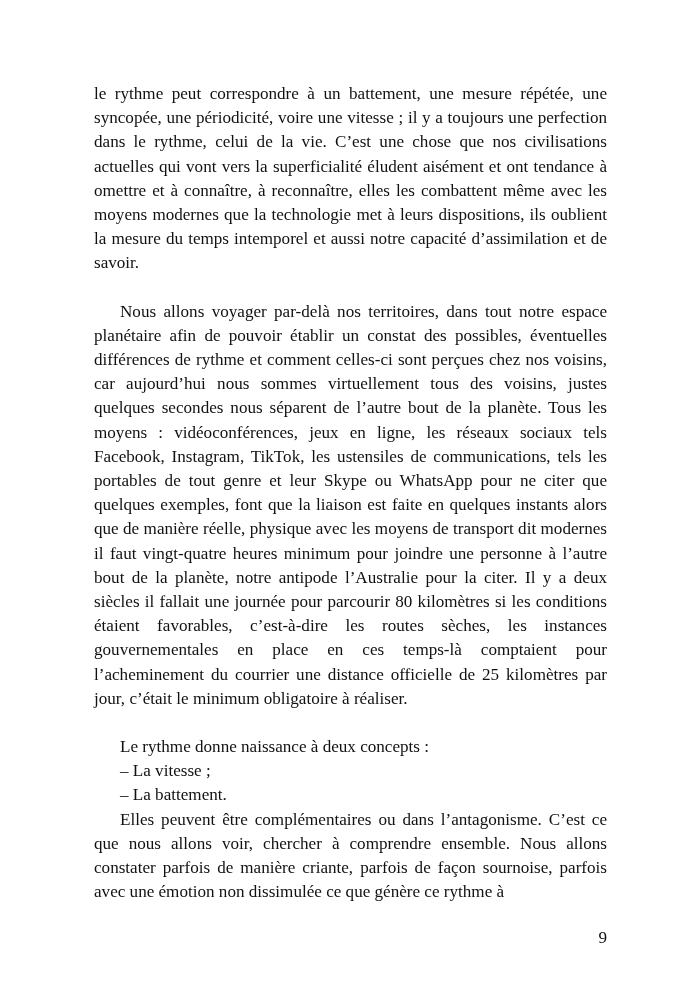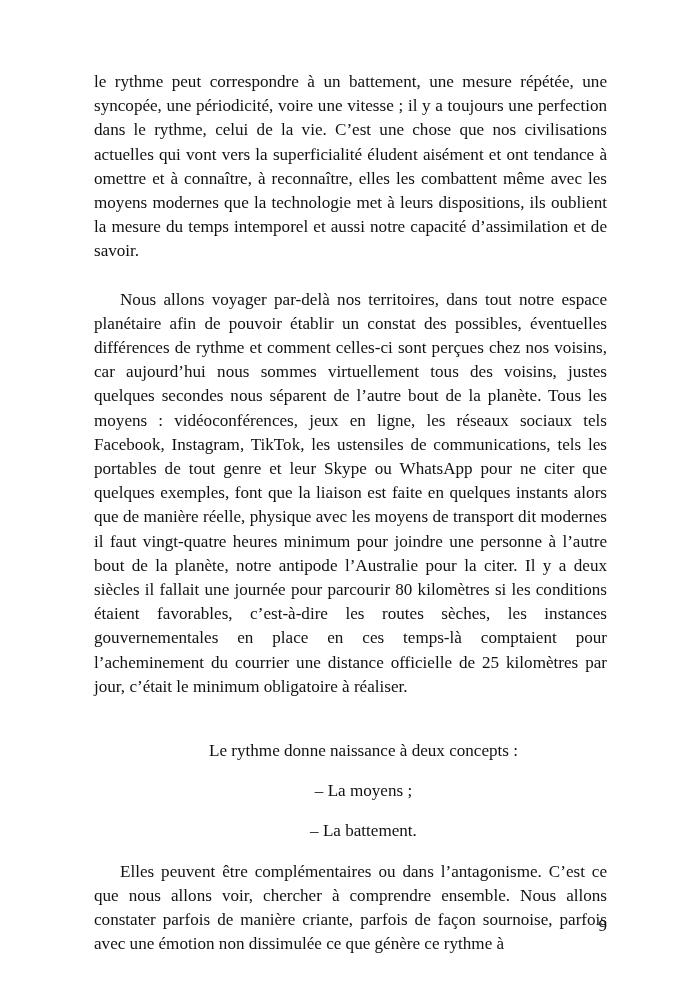--- a/index.html
+++ b/index.html
@@ -12,21 +12,21 @@
     height: 992px;
     position: relative;
     overflow: hidden;
     font-family: "Liberation Serif", "DejaVu Serif", serif;
     color: #000000;
   }
 
   .page {
     position: absolute;
     left: 0;
-    top: 0;
+    top: 12px;
     width: 700px;
     height: 920px;
     background: #ffffff;
   }
 
   .text-column {
     position: absolute;
     left: 94px;
     top: 70px;
     width: 513px;
@@ -45,24 +45,24 @@
   
   .para.indent {
     text-indent: 26px;
   }
 
   .para-gap {
     height: 24px;
   }
 
   .list-line {
-    margin: 16px;
+    margin: 0;
     font-size: 17.1px;
     line-height: 24.2px;
-    text-align: center;
+    text-align: left;
     padding-left: 26px;
     color: #111111;
   }
 
   .list-line.lead {
     padding-left: 26px;
   }
 
   .page-number {
     position: absolute;
@@ -84,21 +84,21 @@
     <p class="para">le rythme peut correspondre à un battement, une mesure répétée, une syncopée, une périodicité, voire une vitesse ; il y a toujours une perfection dans le rythme, celui de la vie. C’est une chose que nos civilisations actuelles qui vont vers la superficialité éludent aisément et ont tendance à omettre et à connaître, à reconnaître, elles les combattent même avec les moyens modernes que la technologie met à leurs dispositions, ils oublient la mesure du temps intemporel et aussi notre capacité d’assimilation et de savoir.</p>
 
     <div class="para-gap"></div>
 
     <p class="para indent">Nous allons voyager par-delà nos territoires, dans tout notre espace planétaire afin de pouvoir établir un constat des possibles, éventuelles différences de rythme et comment celles-ci sont perçues chez nos voisins, car aujourd’hui nous sommes virtuellement tous des voisins, justes quelques secondes nous séparent de l’autre bout de la planète. Tous les moyens : vidéoconférences, jeux en ligne, les réseaux sociaux tels Facebook, Instagram, TikTok, les ustensiles de communications, tels les portables de tout genre et leur Skype ou WhatsApp pour ne citer que quelques exemples, font que la liaison est faite en quelques instants alors que de manière réelle, physique avec les moyens de transport dit modernes il faut vingt-quatre heures minimum pour joindre une personne à l’autre bout de la planète, notre antipode l’Australie pour la citer. Il y a deux siècles il fallait une journée pour parcourir 80 kilomètres si les conditions étaient favorables, c’est-à-dire les routes sèches, les instances gouvernementales en place en ces temps-là comptaient pour l’acheminement du courrier une distance officielle de 25 kilomètres par jour, c’était le minimum obligatoire à réaliser.</p>
 
     <div class="para-gap"></div>
 
     <p class="list-line lead">Le rythme donne naissance à deux concepts :</p>
 
-    <p class="list-line">– La moyens ;</p>
+    <p class="list-line">– La vitesse ;</p>
 
     <p class="list-line">– La battement.</p>
 
     <p class="para indent">Elles peuvent être complémentaires ou dans l’antagonisme. C’est ce que nous allons voir, chercher à comprendre ensemble. Nous allons constater parfois de manière criante, parfois de façon sournoise, parfois avec une émotion non dissimulée ce que génère ce rythme à</p>
 
   </div>
 
   <div class="page-number">9</div>
 
 </div>

